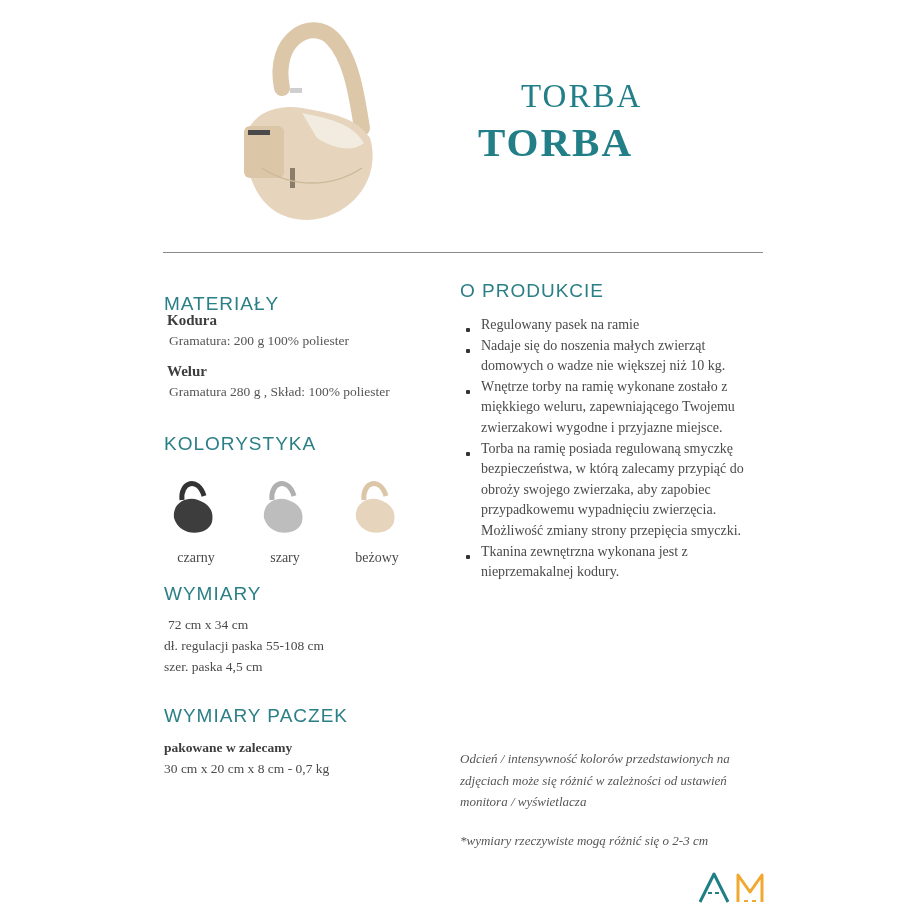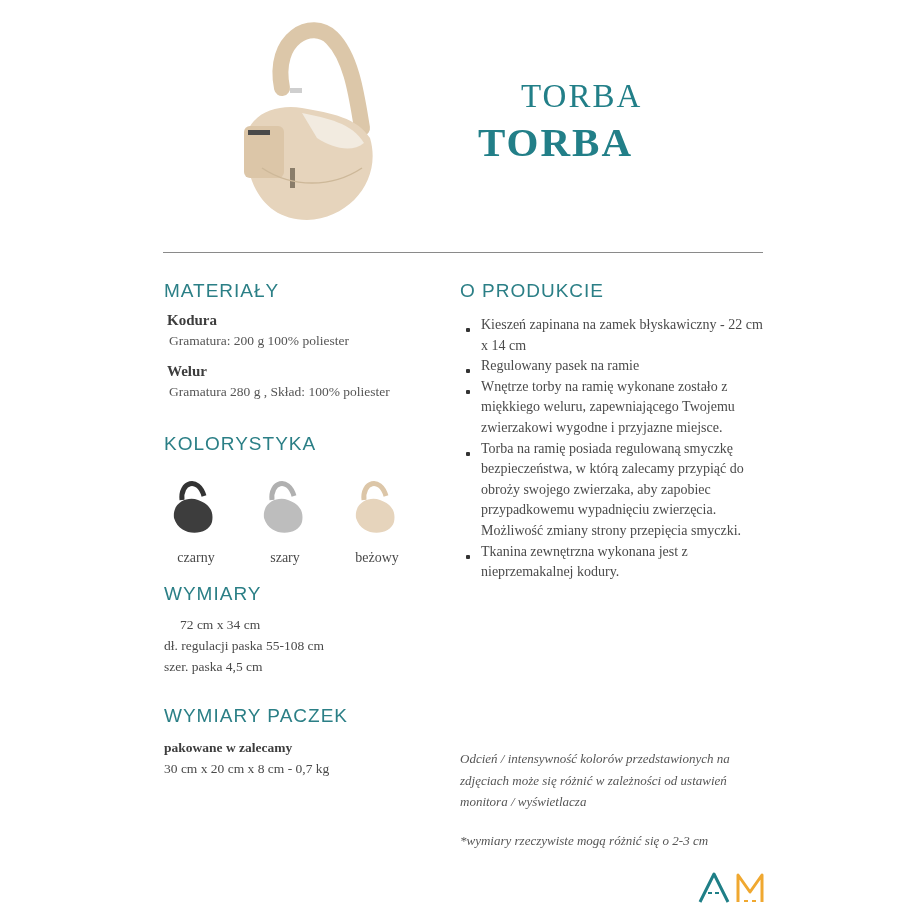--- a/index.html
+++ b/index.html
@@ -33,21 +33,21 @@
     <rect x="58" y="70" width="12" height="5" fill="#cfcfcf"></rect>
     <path d="M30 150 C60 170, 100 170, 130 150" stroke="#cdb899" stroke-width="1.5" fill="none"></path>
   </svg>
 </div>
 
 <div class="abs title1">TORBA</div>
 <div class="abs title2">TORBA</div>
 
 <div class="abs rule"></div>
 
-<div class="abs h" style="left:164px; top:281px;">MATERIAŁY</div>
+<div class="abs h" style="left:164px; top:294px;">MATERIAŁY</div>
 <div class="abs mat-name" style="left:167px; top:312px;">Kodura</div>
 <div class="abs mat-desc" style="left:169px; top:333px;">Gramatura: 200 g 100% poliester</div>
 <div class="abs mat-name" style="left:167px; top:363px;">Welur</div>
 <div class="abs mat-desc" style="left:169px; top:384px;text-align:center;">Gramatura 280 g , Skład: 100% poliester</div>
 
 <div class="abs h" style="left:164px; top:434px;">KOLORYSTYKA</div>
 
 <div class="abs" style="left:168px; top:478px;">
   <svg class="swatch" viewBox="0 0 50 62">
       <path d="M14 22 C12 4, 30 -2, 36 18" stroke="#333" stroke-width="5" fill="none"></path>
@@ -65,33 +65,33 @@
       <path d="M14 22 C12 4, 30 -2, 36 18" stroke="#dcc6a8" stroke-width="5" fill="none"></path>
       <path d="M6 40 C4 24, 20 18, 30 22 C42 26, 46 34, 44 44 C40 58, 12 60, 6 40Z" fill="#e6d4bc"></path>
     </svg>
 </div>
 
 <div class="abs swatch-label" style="left:156px; top:550px;">czarny</div>
 <div class="abs swatch-label" style="left:245px; top:550px;">szary</div>
 <div class="abs swatch-label" style="left:337px; top:550px;">beżowy</div>
 
 <div class="abs h" style="left:164px; top:584px;">WYMIARY</div>
-<div class="abs body-txt" style="left:180px; top:614px;">72 cm x 34 cm</div>
+<div class="abs body-txt" style="left:168px; top:614px;">72 cm x 34 cm</div>
 <div class="abs body-txt" style="left:164px; top:635px;">dł. regulacji paska 55-108 cm</div>
 <div class="abs body-txt" style="left:164px; top:656px;">szer. paska 4,5 cm</div>
 
 <div class="abs h" style="left:164px; top:706px;">WYMIARY PACZEK</div>
 <div class="abs body-txt" style="left:164px; top:737px; font-weight:bold; color:#3d3d3d;">pakowane w zalecamy</div>
 <div class="abs body-txt" style="left:164px; top:758px;">30 cm x 20 cm x 8 cm - 0,7 kg</div>
 
 <div class="abs h" style="left:460px; top:281px;">O PRODUKCIE</div>
 <div class="abs" style="left:460px; top:315px; width:310px;">
   <ul class="prod">
-    <li>Kieszeń zapinana na zamek błyskawiczny - 22 cm x 14 cm</li>
     <li>Regulowany pasek na ramie</li>
+    <li>Nadaje się do noszenia małych zwierząt domowych o wadze nie większej niż 10 kg.</li>
     <li>Wnętrze torby na ramię wykonane zostało z miękkiego weluru, zapewniającego Twojemu zwierzakowi wygodne i przyjazne miejsce.</li>
     <li>Torba na ramię posiada regulowaną smyczkę bezpieczeństwa, w którą zalecamy przypiąć do obroży swojego zwierzaka, aby zapobiec przypadkowemu wypadnięciu zwierzęcia. Możliwość zmiany strony przepięcia smyczki.</li>
     <li>Tkanina zewnętrzna wykonana jest z nieprzemakalnej kodury.</li>
   </ul>
 </div>
 
 <div class="abs note" style="left:460px; top:748px; width:310px;">Odcień / intensywność kolorów przedstawionych na zdjęciach może się różnić w zależności od ustawień monitora / wyświetlacza</div>
 <div class="abs note" style="left:460px; top:830px; width:320px;">*wymiary rzeczywiste mogą różnić się o 2-3 cm</div>
 
 <div class="abs" style="left:694px; top:870px; width:80px; height:36px;">

